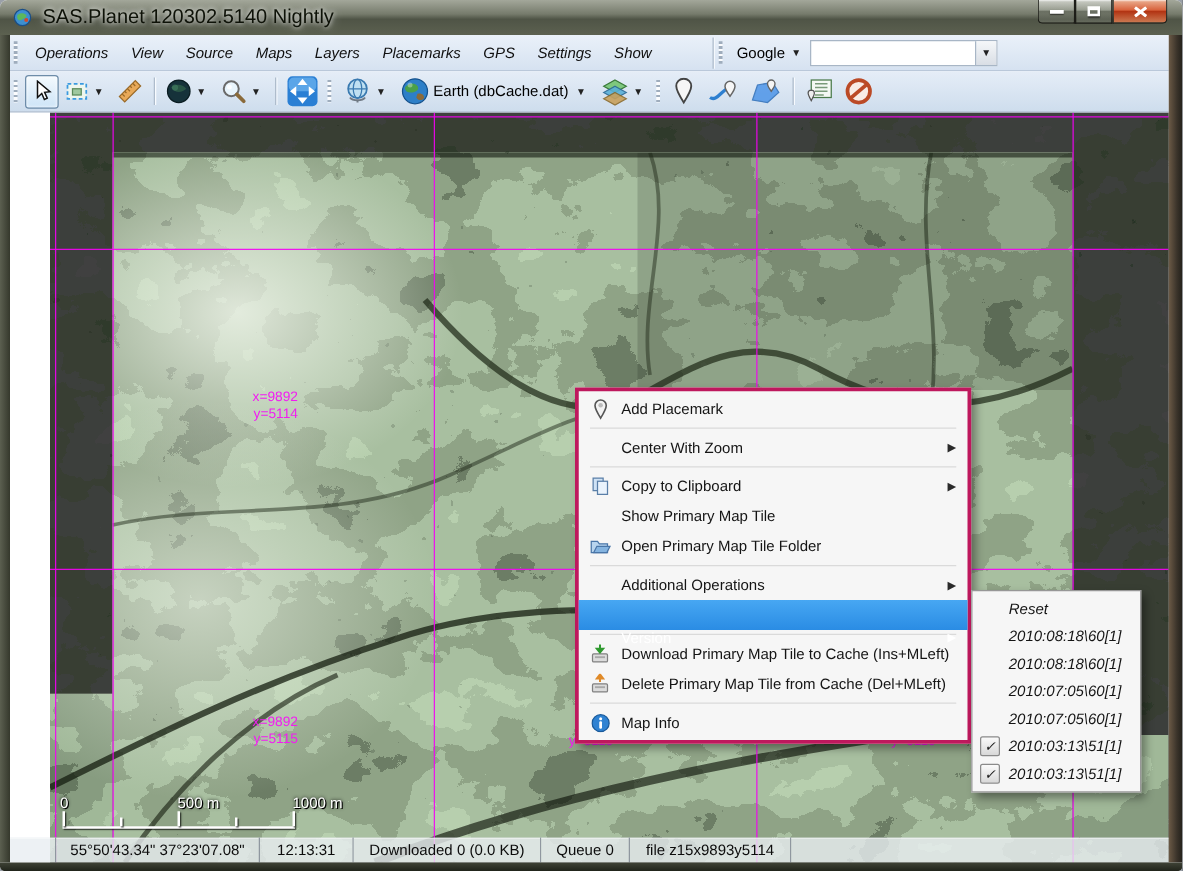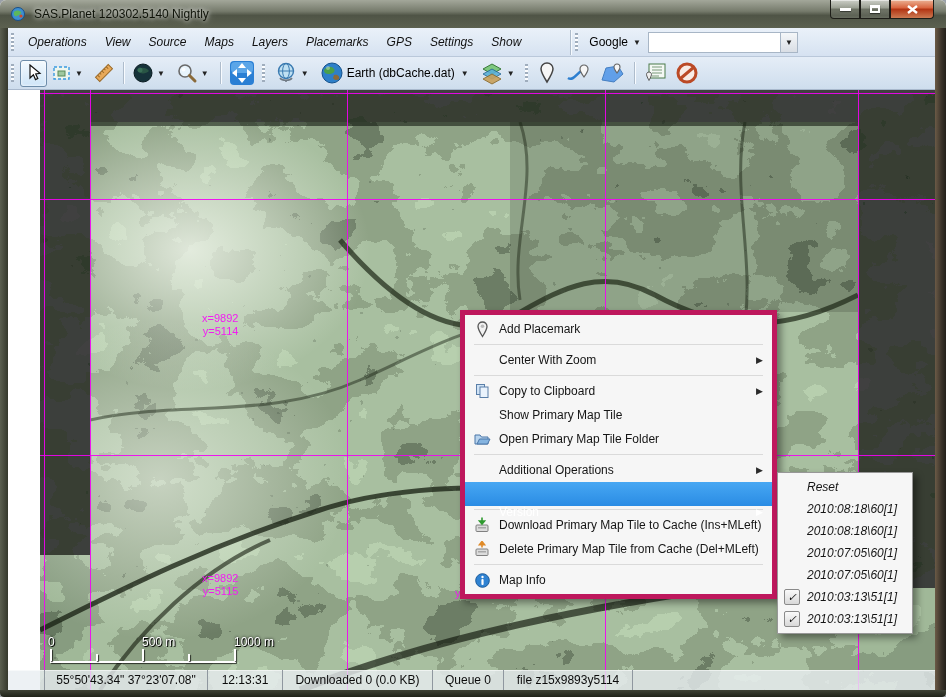--- a/index.html
+++ b/index.html
@@ -4,21 +4,21 @@
 <style>
   html,body{margin:0;padding:0;background:#9aa0a8;}
   *{box-sizing:border-box;}
   .window{position:relative;width:946px;height:697px;font-family:"Liberation Sans",sans-serif;
     border-radius:6px 6px 4px 4px;overflow:hidden;background:#fff;}
   
   .titlebar{position:absolute;left:0;top:0;width:100%;height:28px;
     background:linear-gradient(180deg,#a3a79a 0%,#767b6c 40%,#4f5446 55%,#5c6150 100%);
     display:flex;align-items:center;z-index:10;}
   .win-icon{width:16px;height:16px;margin-left:10px;flex:none;}
-  .title-text{margin-left:8px;font-size:12px;color:#0e1208;
+  .title-text{margin-left:8px;font-size:16px;color:#0e1208;
     text-shadow:0 0 4px rgba(255,255,255,.95),0 0 9px rgba(255,255,255,.6);}
   .win-buttons{position:absolute;right:12px;top:0;display:flex;}
   .win-btn{width:30px;height:19px;border:1px solid #1d1d18;border-top:none;
     background:linear-gradient(180deg,rgba(255,255,255,.45),rgba(190,195,185,.35) 45%,rgba(70,75,65,.35) 50%,rgba(150,155,145,.3));
     box-shadow:inset 0 1px 0 rgba(255,255,255,.5);display:flex;align-items:center;justify-content:center;}
   .win-btn.min{border-radius:0 0 0 4px;}
   .win-btn.close{width:44px;border-radius:0 0 4px 0;
     background:linear-gradient(180deg,#ebb193 0%,#d8623c 45%,#b23312 50%,#cc7a52 100%);}
   .glyph-min{width:11px;height:3px;background:#fff;box-shadow:0 1px 1px rgba(0,0,0,.5);}
   .glyph-max{width:10px;height:8px;border:2px solid #fff;border-top-width:3px;box-shadow:0 1px 1px rgba(0,0,0,.5);}
@@ -76,21 +76,21 @@
   .tlabel span{display:block;}
   .tlabel span:empty{display:none;}
   .scalebar{position:absolute;left:0;top:545px;width:280px;height:40px;z-index:2;color:#fff;font-size:12px;}
   .scalebar .lbl{position:absolute;top:0;text-shadow:1px 1px 0 #000,0 0 3px #000;}
   .sb-line{position:absolute;left:10px;top:26px;width:186px;height:2px;background:#fff;box-shadow:1px 1px 1px rgba(0,0,0,.7);}
   .sb-tick{position:absolute;width:2px;background:#fff;box-shadow:1px 1px 1px rgba(0,0,0,.7);}
   .sb-tick.big{top:14px;height:12px;}
   .sb-tick.small{top:19px;height:7px;}
   
   .cmenu{position:absolute;left:420px;top:220px;width:317px;z-index:5;background:#f6f6f6;
-    border:5px solid #be185d;box-shadow:4px 4px 7px rgba(0,0,0,.4);padding:2px 0;}
+    border:3px solid #be185d;box-shadow:4px 4px 7px rgba(0,0,0,.4);padding:2px 0;}
   .mi{height:24px;display:flex;align-items:center;position:relative;padding-left:5px;}
   .mi-ic{width:24px;flex:none;display:flex;align-items:center;justify-content:center;}
   .mi-label{font-size:12px;color:#151515;margin-left:5px;white-space:nowrap;}
   .mi-arrow{position:absolute;right:9px;font-size:9px;color:#2a2a2a;}
   .mi.hl{background:linear-gradient(180deg,#47a7f3,#2a8ce4);}
   .mi.hl .mi-label,.mi.hl .mi-arrow{color:#fff;margin-top:36px;}
   .msep{height:1px;background:#dadada;margin:3px 9px;}
   
   .smenu{position:absolute;left:737px;top:382px;width:136px;z-index:6;background:#f6f6f6;
     border:1px solid #979797;box-shadow:4px 4px 7px rgba(0,0,0,.4);padding:3px 0;font-style:italic;}

